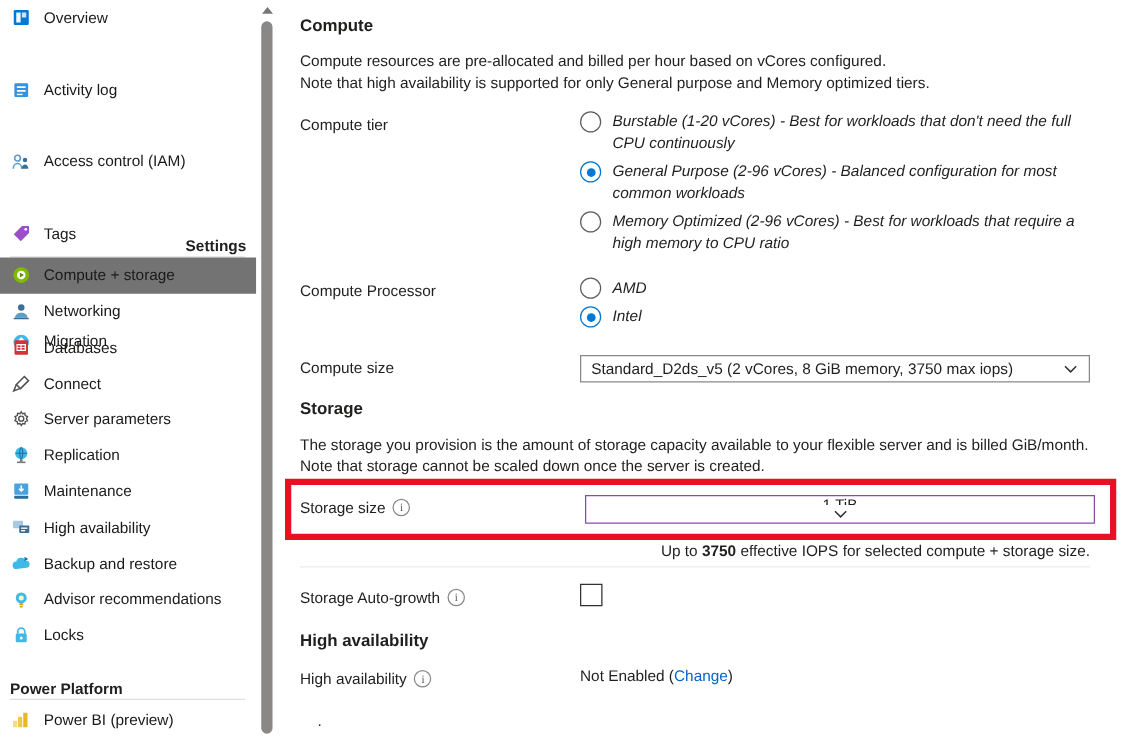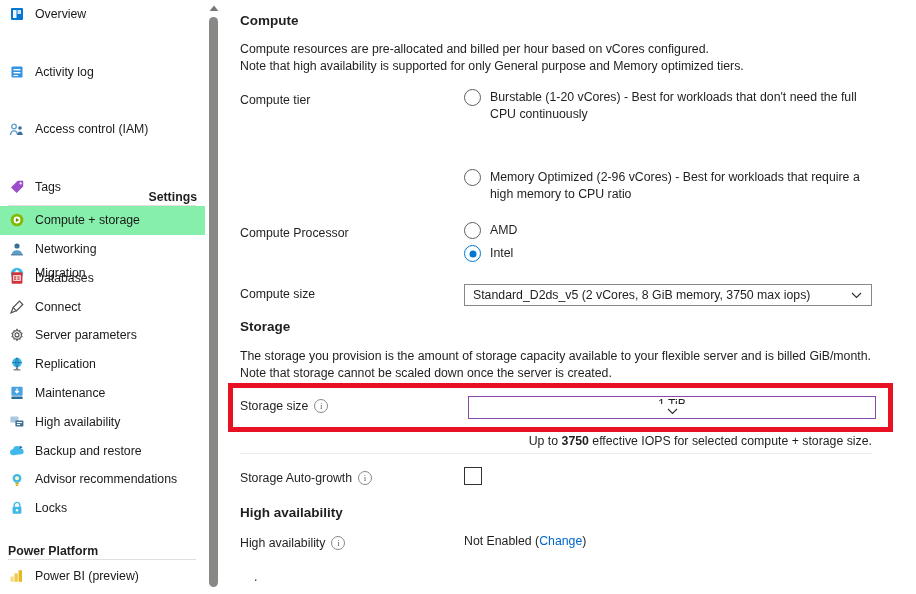--- a/index.html
+++ b/index.html
@@ -22,21 +22,21 @@
   .nav-item {
     position: relative;
     display: flex; align-items: center;
     height: 28.8px;
     padding-left: 8px;
     font-size: 12.3px;
     color: #1b1a19;
     cursor: pointer;
     white-space: nowrap;
   }
-  .nav-item.selected { background: #86efac; }
+  .nav-item.selected { background: #737373; }
   .nav-ico {
     width: 18px; height: 18px;
     margin-right: 9px;
     flex: 0 0 18px;
     display: flex; align-items: center; justify-content: center;
   }
   .nav-ico svg { display:block; }
   .nav-label { line-height: 1; }
 
   .nav-group {
@@ -109,21 +109,21 @@
     background: #fff;
     position: relative;
   }
   .radio.on { border-color: #0078d4; border-width: 1.6px; }
   .radio.on::after {
     content: ""; position: absolute;
     left: 50%; top: 50%; transform: translate(-50%,-50%);
     width: 7px; height: 7px; border-radius: 50%;
     background: #0078d4;
   }
-  .radio-text { max-width: 382px; }
+  .radio-text { max-width: 382px; font-style: italic; }
 
   
   .combo {
     position: absolute;
     display: flex; align-items: center;
     background: #ffffff;
     border: 1px solid #8a8886;
     font-size: 12.3px; color: #201f1e;
     padding: 0 8px;
     cursor: pointer;
@@ -405,20 +405,24 @@
     <div class="body-text bold" style="left:8px; top:58px; width:660px;">Note that high availability is supported for only General purpose and Memory optimized tiers.</div>
 
     <div class="field-label" style="left:8px; top:93px;">
       <span>Compute tier</span>
     </div>
 
     <div class="radio-row" style="left:232px; top:89px; width:410px;">
       <span class="radio"></span>
       <span class="radio-text">Burstable (1-20 vCores) - Best for workloads that don't need the full CPU continuously</span>
     </div>
+    <div class="radio-row" style="left:232px; top:129px; width:410px;">
+      <span class="radio on"></span>
+      <span class="radio-text">General Purpose (2-96 vCores) - Balanced configuration for most common workloads</span>
+    </div>
     <div class="radio-row" style="left:232px; top:169px; width:410px;">
       <span class="radio"></span>
       <span class="radio-text">Memory Optimized (2-96 vCores) - Best for workloads that require a high memory to CPU ratio</span>
     </div>
 
     <div class="field-label" style="left:8px; top:226px;">
       <span>Compute Processor</span>
     </div>
 
     <div class="radio-row" style="left:232px; top:222px;">

